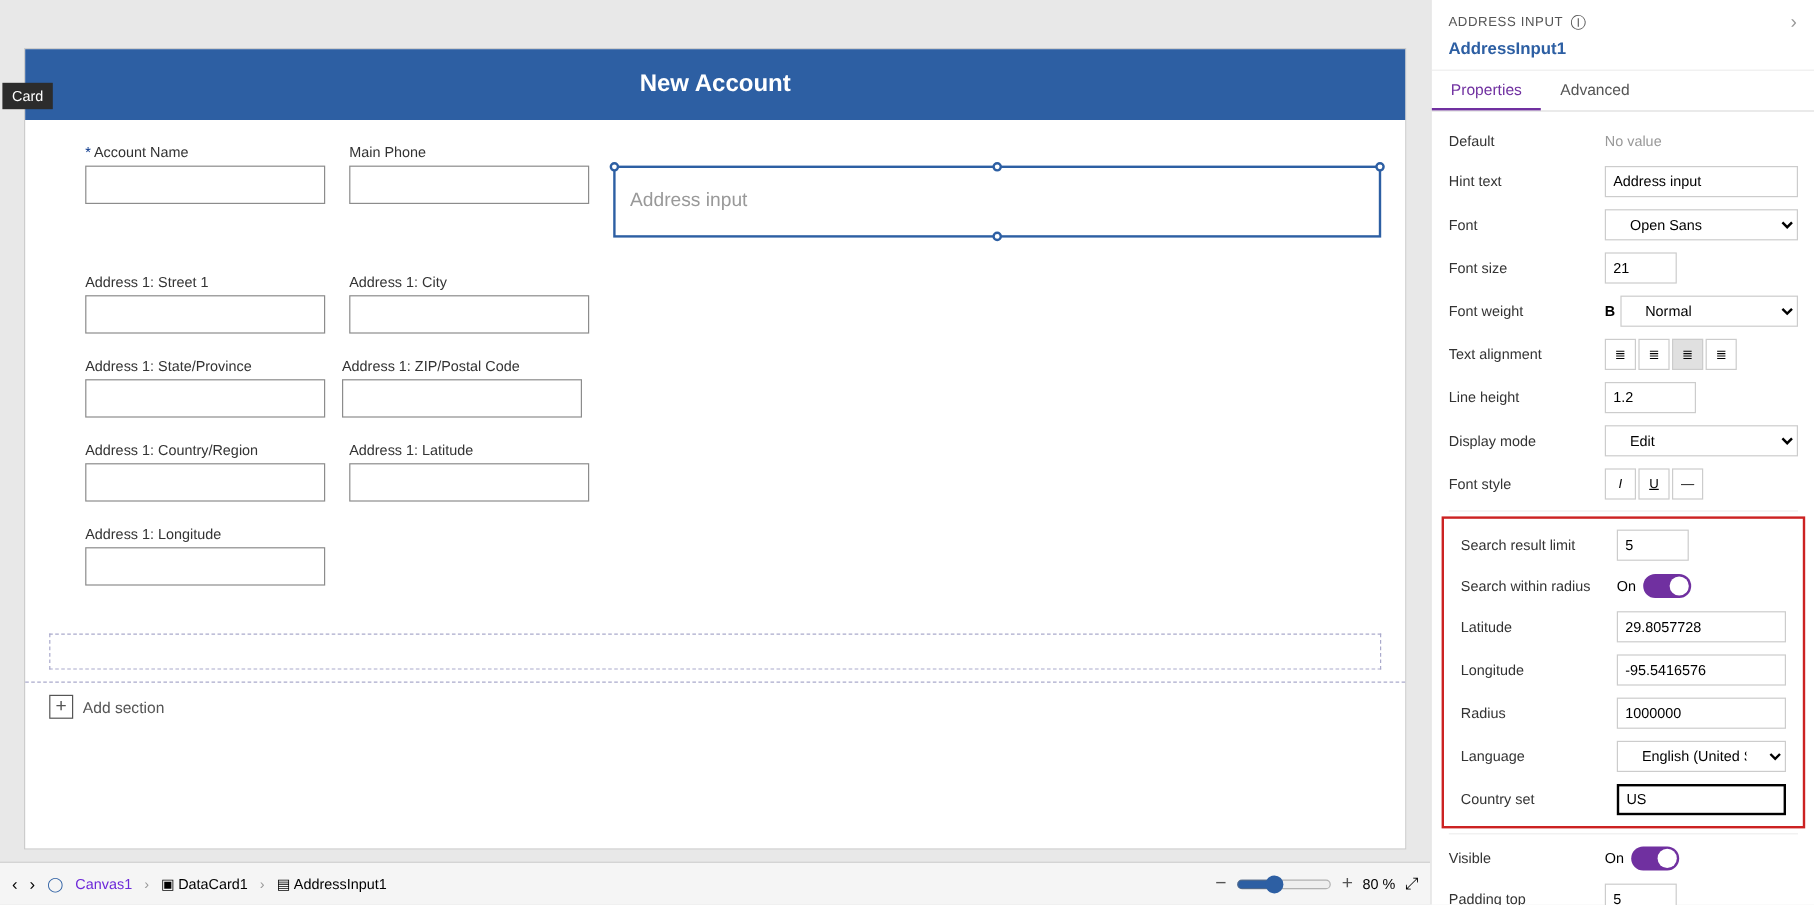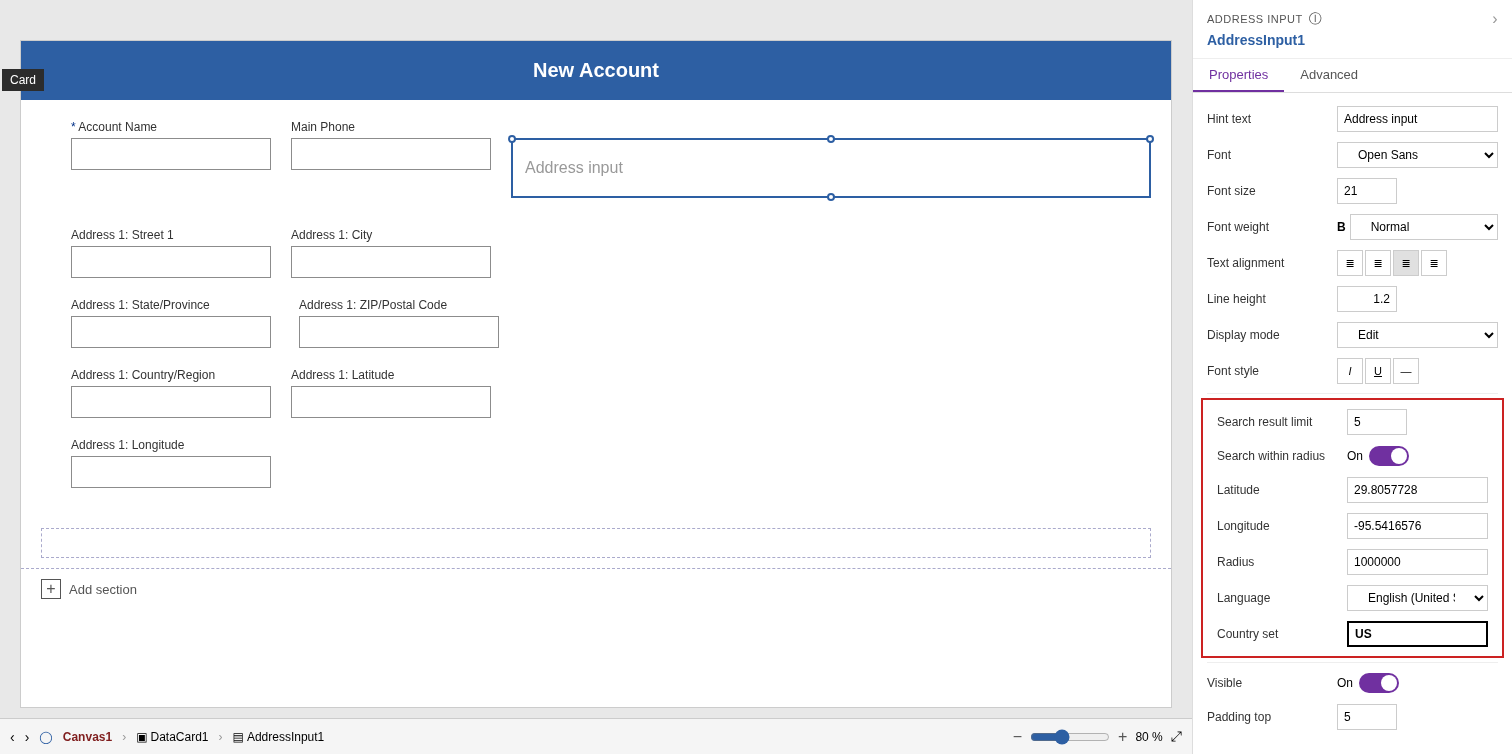--- a/index.html
+++ b/index.html
@@ -74,21 +74,21 @@
     .align-btn { width: 26px; height: 26px; border: 1px solid #ccc; background: white; cursor: pointer; display: flex; align-items: center; justify-content: center; font-size: 11px; }
     .align-btn.active { background: #e0e0e0; }
 
     
     .style-btns { display: flex; gap: 2px; }
     .style-btn { width: 26px; height: 26px; border: 1px solid #ccc; background: white; cursor: pointer; display: flex; align-items: center; justify-content: center; font-size: 11px; }
 
     .prop-divider { height: 1px; background: #eee; margin: 4px 14px; }
 
     
-    .prop-input-focus { border: 2px solid #000; outline: none; font-weight: bold; }
+    .prop-input-focus { border: 2px solid #000; outline: none; }
 
     .toggle-on { display: flex; align-items: center; gap: 6px; }
     .toggle-label { font-size: 12px; }
   </style>
 </head>
 <body>
 
 <div class="main-area" style="position:relative;">
 
   <div class="card-tab">Card</div>
@@ -135,21 +135,21 @@
           <div class="form-field">
             <div class="field-label">Address 1: Street 1</div>
             <input class="field-input" type="text" style="width: 200px;">
           </div>
           <div class="form-field">
             <div class="field-label">Address 1: City</div>
             <input class="field-input" type="text" style="width: 200px;">
           </div>
         </div>
 
-        <div style="display:flex; gap:28px; margin-bottom:20px;">
+        <div style="display:flex; gap:14px; margin-bottom:20px;">
           <div class="form-field">
             <div class="field-label">Address 1: State/Province</div>
             <input class="field-input" type="text" style="width: 200px;">
           </div>
           <div class="form-field">
             <div class="field-label">Address 1: ZIP/Postal Code</div>
             <input class="field-input" type="text" style="width: 200px;">
           </div>
         </div>
 
@@ -178,21 +178,21 @@
       <div class="add-section">
         <div class="add-section-btn">+</div>
         <span>Add section</span>
       </div>
     </div>
 
     <div class="bottom-bar">
       <span style="font-size:14px;">‹</span>
       <span style="font-size:14px;">›</span>
       <span style="color:#2d5fa3;">◯</span>
-      <span style="color:#7f1d1d;font-weight:bold;">Canvas1</span>
+      <span style="color:#6d28d9;">Canvas1</span>
       <span style="color:#999;">›</span>
       <span style="display:flex;align-items:center;gap:3px;">
         <span>▣</span>
         <span>DataCard1</span>
       </span>
       <span style="color:#999;">›</span>
       <span style="display:flex;align-items:center;gap:3px;">
         <span>▤</span>
         <span>AddressInput1</span>
       </span>
@@ -216,20 +216,24 @@
       <div class="panel-component-name">AddressInput1</div>
     </div>
 
     <div class="panel-tabs">
       <div class="panel-tab active">Properties</div>
       <div class="panel-tab">Advanced</div>
     </div>
 
     <div class="panel-body">
 
+      <div class="prop-row">
+        <div class="prop-label">Default</div>
+        <div class="prop-text" style="color:#999;">No value</div>
+      </div>
 
       <div class="prop-row">
         <div class="prop-label">Hint text</div>
         <input class="prop-input" type="text" value="Address input" style="">
       </div>
 
       <div class="prop-row">
         <div class="prop-label">Font</div>
         <select class="prop-select">
           <option>Open Sans</option>
@@ -256,21 +260,21 @@
         <div class="align-btns">
           <button class="align-btn">≣</button>
           <button class="align-btn">≣</button>
           <button class="align-btn active">≣</button>
           <button class="align-btn">≣</button>
         </div>
       </div>
 
       <div class="prop-row">
         <div class="prop-label">Line height</div>
-        <input class="prop-input" type="text" style="width: 60px; text-align: right;" value="1.2">
+        <input class="prop-input" type="text" style="width: 76px;" value="1.2">
       </div>
 
       <div class="prop-row">
         <div class="prop-label">Display mode</div>
         <select class="prop-select">
           <option>Edit</option>
         </select>
       </div>
 
       <div class="prop-row">

